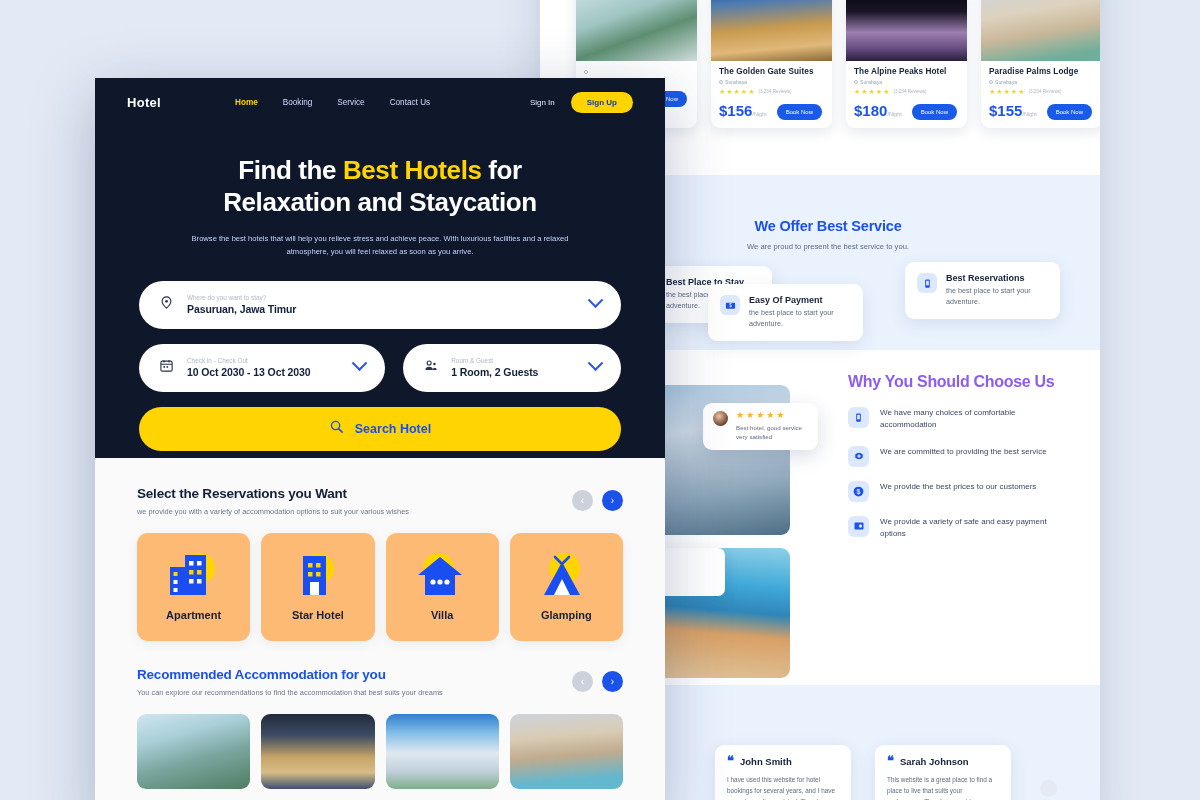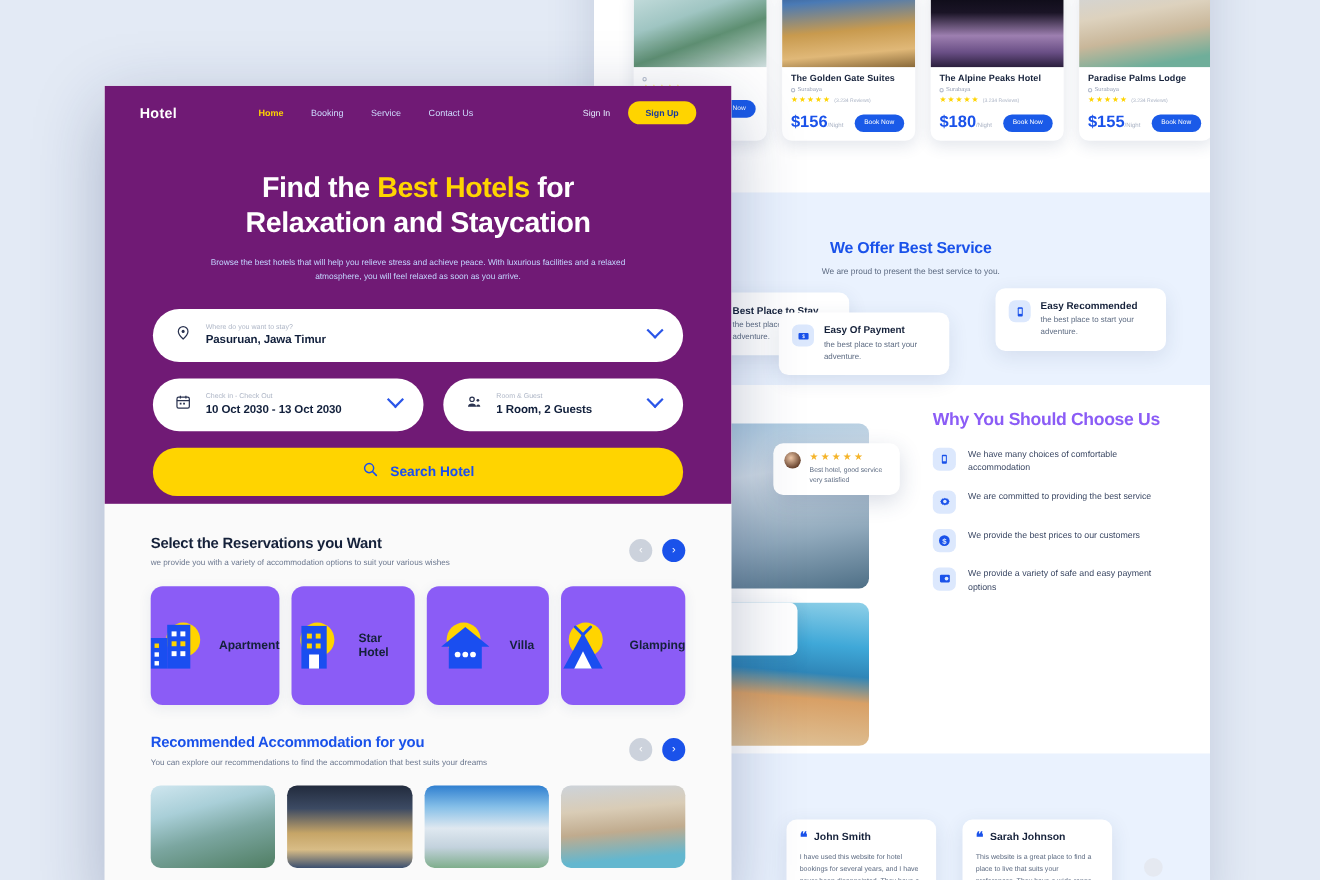--- a/index.html
+++ b/index.html
@@ -82,21 +82,21 @@
 
   
   .bigphoto { position:absolute; border-radius:9px; }
 
   
   #modal {
     position:absolute; left:95px; top:78px; width:570px; height:740px;
     background:#fafafa; overflow:hidden;
     box-shadow:0 18px 60px rgba(20,40,90,.28);
   }
-  #hero { background:#701a75; padding:0 0 18px 0; height:380px; position:relative; }
+  #hero { background:#0f172a; padding:0 0 18px 0; height:380px; position:relative; }
 
   
   #nav { display:flex; align-items:center; height:48px; padding:0 32px; }
   #logo { font-size:13px; font-weight:bold; color:#fff; letter-spacing:.3px; }
   #navlinks { display:flex; gap:25px; margin-left:74px; }
   #navlinks a { font-size:8.2px; color:#cfdcff; text-decoration:none; }
   #navlinks a.active { color:#ffd400; font-weight:bold; }
   #navright { margin-left:auto; display:flex; align-items:center; gap:16px; }
   #signin { font-size:8px; color:#e4ecff; }
   #signup { background:#ffd400; color:#1a3a9a; font-size:8px; font-weight:bold;
@@ -122,23 +122,23 @@
 
   
   .msec-title { font-size:13.5px; font-weight:bold; color:#15213a; letter-spacing:-.2px;}
   .msec-title.blue { color:#1a52ea; }
   .msec-sub { font-size:7.4px; color:#6b778f; margin-top:6px; }
   .arrow { width:21px; height:21px; border-radius:50%; display:flex; align-items:center;
     justify-content:center; font-size:10px; color:#fff; }
   .arrow.prev { background:#ccd2dc; }
   .arrow.next { background:#1a52ea; }
 
-  .acard { flex:1; background:#8b5cf6; border-radius:11px; height:108px;
+  .acard { flex:1; background:#fdba74; border-radius:11px; height:108px;
     box-shadow:0 3px 12px rgba(40,60,110,.08);
-    display:flex; flex-direction:row; align-items:center; justify-content:center; gap:14px; }
+    display:flex; flex-direction:column; align-items:center; justify-content:center; gap:14px; }
   .acard .aname { font-size:11px; font-weight:bold; color:#15213a; }
   .acard .aic { position:relative; width:48px; height:42px; }
   .acard .aic .dot { position:absolute; right:3px; top:0; width:31px; height:31px;
     border-radius:50%; background:#ffd400; }
   .acard .aic svg { position:absolute; left:0; bottom:0; }
 
   .rphoto { flex:1; height:75px; border-radius:9px; }
   .rp1 { background:linear-gradient(165deg,#cfe6ef 0%,#a9cfd8 30%,#7ba6a0 58%,#4f7d62 100%); }
   .rp2 { background:linear-gradient(180deg,#222b3d 0%,#3c4a63 28%,#c6a567 58%,#d8bc86 78%,#3c5070 100%); }
   .rp3 { background:linear-gradient(180deg,#2f7fd0 0%,#85bfe8 26%,#dfe8f0 52%,#c3d2dd 75%,#7fae8c 100%); }
@@ -269,21 +269,21 @@
     </div>
   </div>
   <div class="svc-card" style="left:365px;top:322px;width:155px;">
     <div class="svc-ic">
       <svg width="11" height="11" viewBox="0 0 24 24">
           <rect x="7" y="3" width="10" height="18" rx="2" fill="#1a52ea"></rect>
           <rect x="9" y="6" width="6" height="10" fill="#dce8fd"></rect>
         </svg>
     </div>
     <div>
-      <div class="svc-h">Easy Recommended</div>
+      <div class="svc-h">Best Reservations</div>
       <div class="svc-t">the best place to start your adventure.</div>
     </div>
   </div>
 
   <div class="bigphoto" style="left:40px;top:445px;width:210px;height:150px;background:linear-gradient(170deg,#9fc3de 0%,#cfdbe6 35%,#8fa8bb 70%,#4e6f86 100%);"></div>
   <div class="bigphoto" style="left:40px;top:608px;width:210px;height:130px;background:linear-gradient(185deg,#8fd0e8 0%,#3fa8d8 28%,#2f86b8 46%,#d8a066 62%,#e0c8a0 100%);"></div>
 
   <div id="review-badge" style="left:163px;top:463px;width:115px;">
     <div class="av"></div>
     <div>

